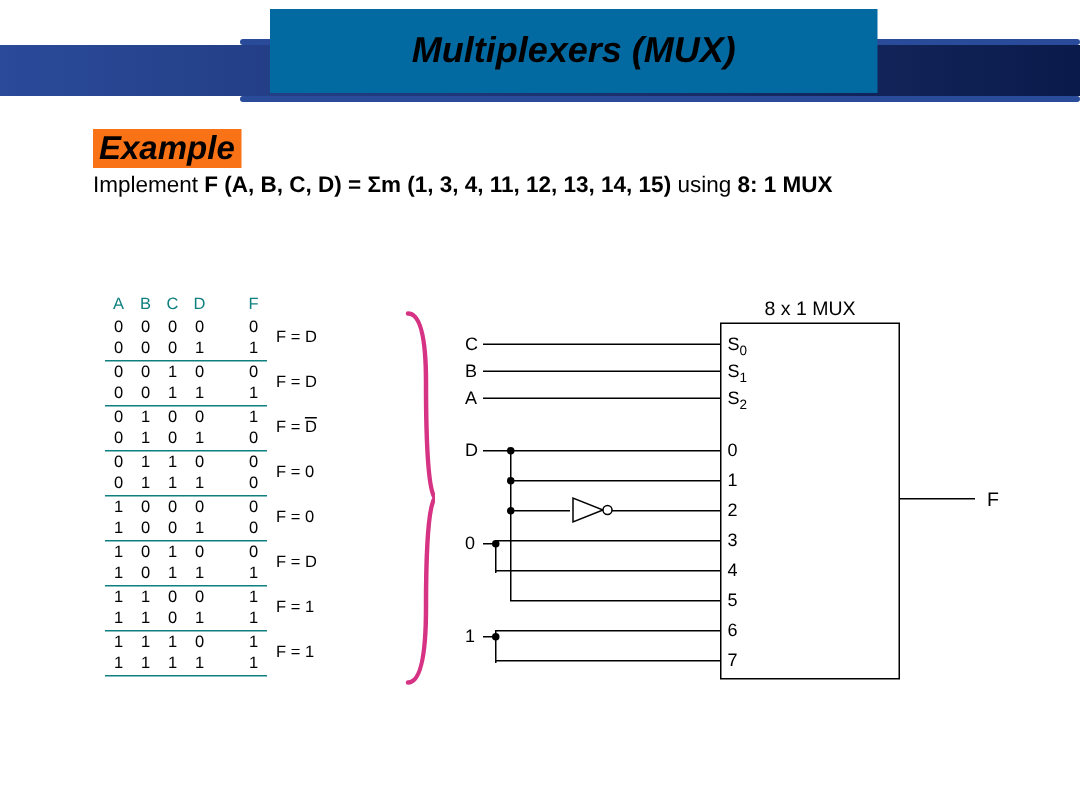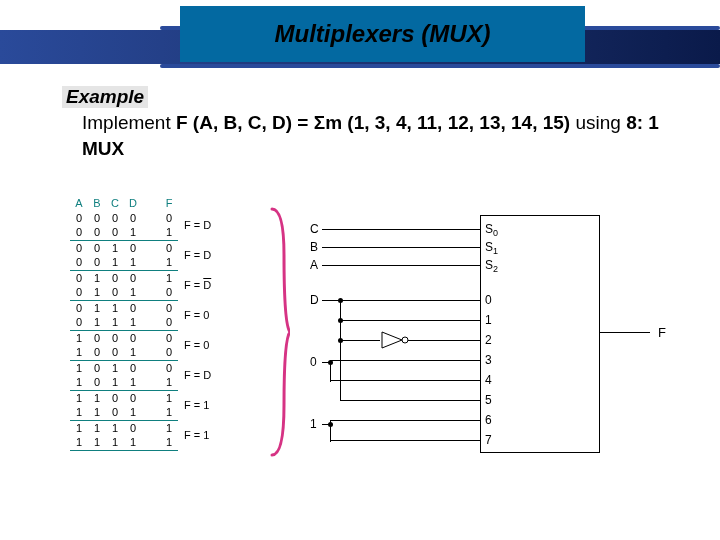--- a/index.html
+++ b/index.html
@@ -3,22 +3,22 @@
 <meta charset="utf-8">
 <style>
   * { box-sizing: border-box; margin: 0; padding: 0; }
   body { width: 720px; height: 540px; background: #fff; font-family: Verdana, Arial, sans-serif; position: relative; overflow: hidden; }
   .hdr-band { position: absolute; top: 30px; left: 0; width: 720px; height: 34px; background: linear-gradient(to right, #2a4a9a 0%, #1a2f6a 60%, #0a1a4a 100%); }
   .hdr-top { position: absolute; top: 26px; left: 160px; width: 560px; height: 4px; background: #2a4a9a; border-radius: 2px;}
   .hdr-bot { position: absolute; top: 64px; left: 160px; width: 560px; height: 4px; background: #2a4a9a; border-radius: 2px;}
   .title { position: absolute; top: 6px; left: 180px; width: 405px; height: 56px; background: #0369a1; font-style: italic; font-weight: bold; font-size: 24px; color: #000; display: flex; align-items: center; justify-content: center; z-index: 10; }
   .topbar { position: absolute; top: 0; left: 0; width: 720px; height: 6px; background: #fff; }
   .body { position: absolute; top: 86px; left: 62px; width: 600px; }
-  .ex { font-family: Verdana, sans-serif; font-size: 19px; font-style: italic; font-weight: bold; color: #000; background: #e5e5e5; display: inline-block; padding: 0 4px; }
-  .stmt { font-family: Verdana, sans-serif; font-size: 19px; color: #000; line-height: 1.35; margin-top: 2px; margin-left: 20px; }
+  .ex { font-family: Verdana, sans-serif; font-size: 22px; font-style: italic; font-weight: bold; color: #000; background: #f97316; display: inline-block; padding: 0 4px; }
+  .stmt { font-family: Verdana, sans-serif; font-size: 15px; color: #000; line-height: 1.35; margin-top: 2px; }
   .stmt b { font-weight: bold; }
   .content { position: absolute; top: 195px; left: 70px; width: 620px; height: 300px; }
   .tt { position: absolute; left: 0; top: 0; font-family: Arial, sans-serif; font-size: 11px; color: #000; }
   .tt table { border-collapse: collapse; }
   .tt th, .tt td { width: 18px; text-align: center; height: 15px; font-weight: normal; }
   .tt th { font-weight: normal; }
   .thg { color: #0f7f7f; }
   .sepline { border-bottom: 1px solid #0f7f7f; }
   .fcol { width: 40px !important; text-align: left !important; padding-left: 6px; }
   .ov { text-decoration: overline; }
@@ -208,20 +208,21 @@
     </table>
   </div>
 
   <div class="brace">
     <svg viewBox="0 0 20 254">
         <path d="M2 4 Q14 4 14 50 Q14 120 20 127 Q14 134 14 200 Q14 250 2 250" fill="none" stroke="#d63384" stroke-width="3" stroke-linecap="round"></path>
       </svg>
   </div>
 
   <div class="circ">
+    <div class="muxtitle">8 x 1 MUX</div>
     <div class="muxbox"></div>
 
     <span class="circtxt" style="left:10px; top:27px;">C</span>
     <span class="circtxt" style="left:10px; top:45px;">B</span>
     <span class="circtxt" style="left:10px; top:63px;">A</span>
     <div class="wire" style="left:22px; top:34px; width:158px;"></div>
     <div class="wire" style="left:22px; top:52px; width:158px;"></div>
     <div class="wire" style="left:22px; top:70px; width:158px;"></div>
     <span class="muxlbl" style="left:185px; top:27px;"><span>S</span><span class="sub">0</span></span>
     <span class="muxlbl" style="left:185px; top:45px;"><span>S</span><span class="sub">1</span></span>

